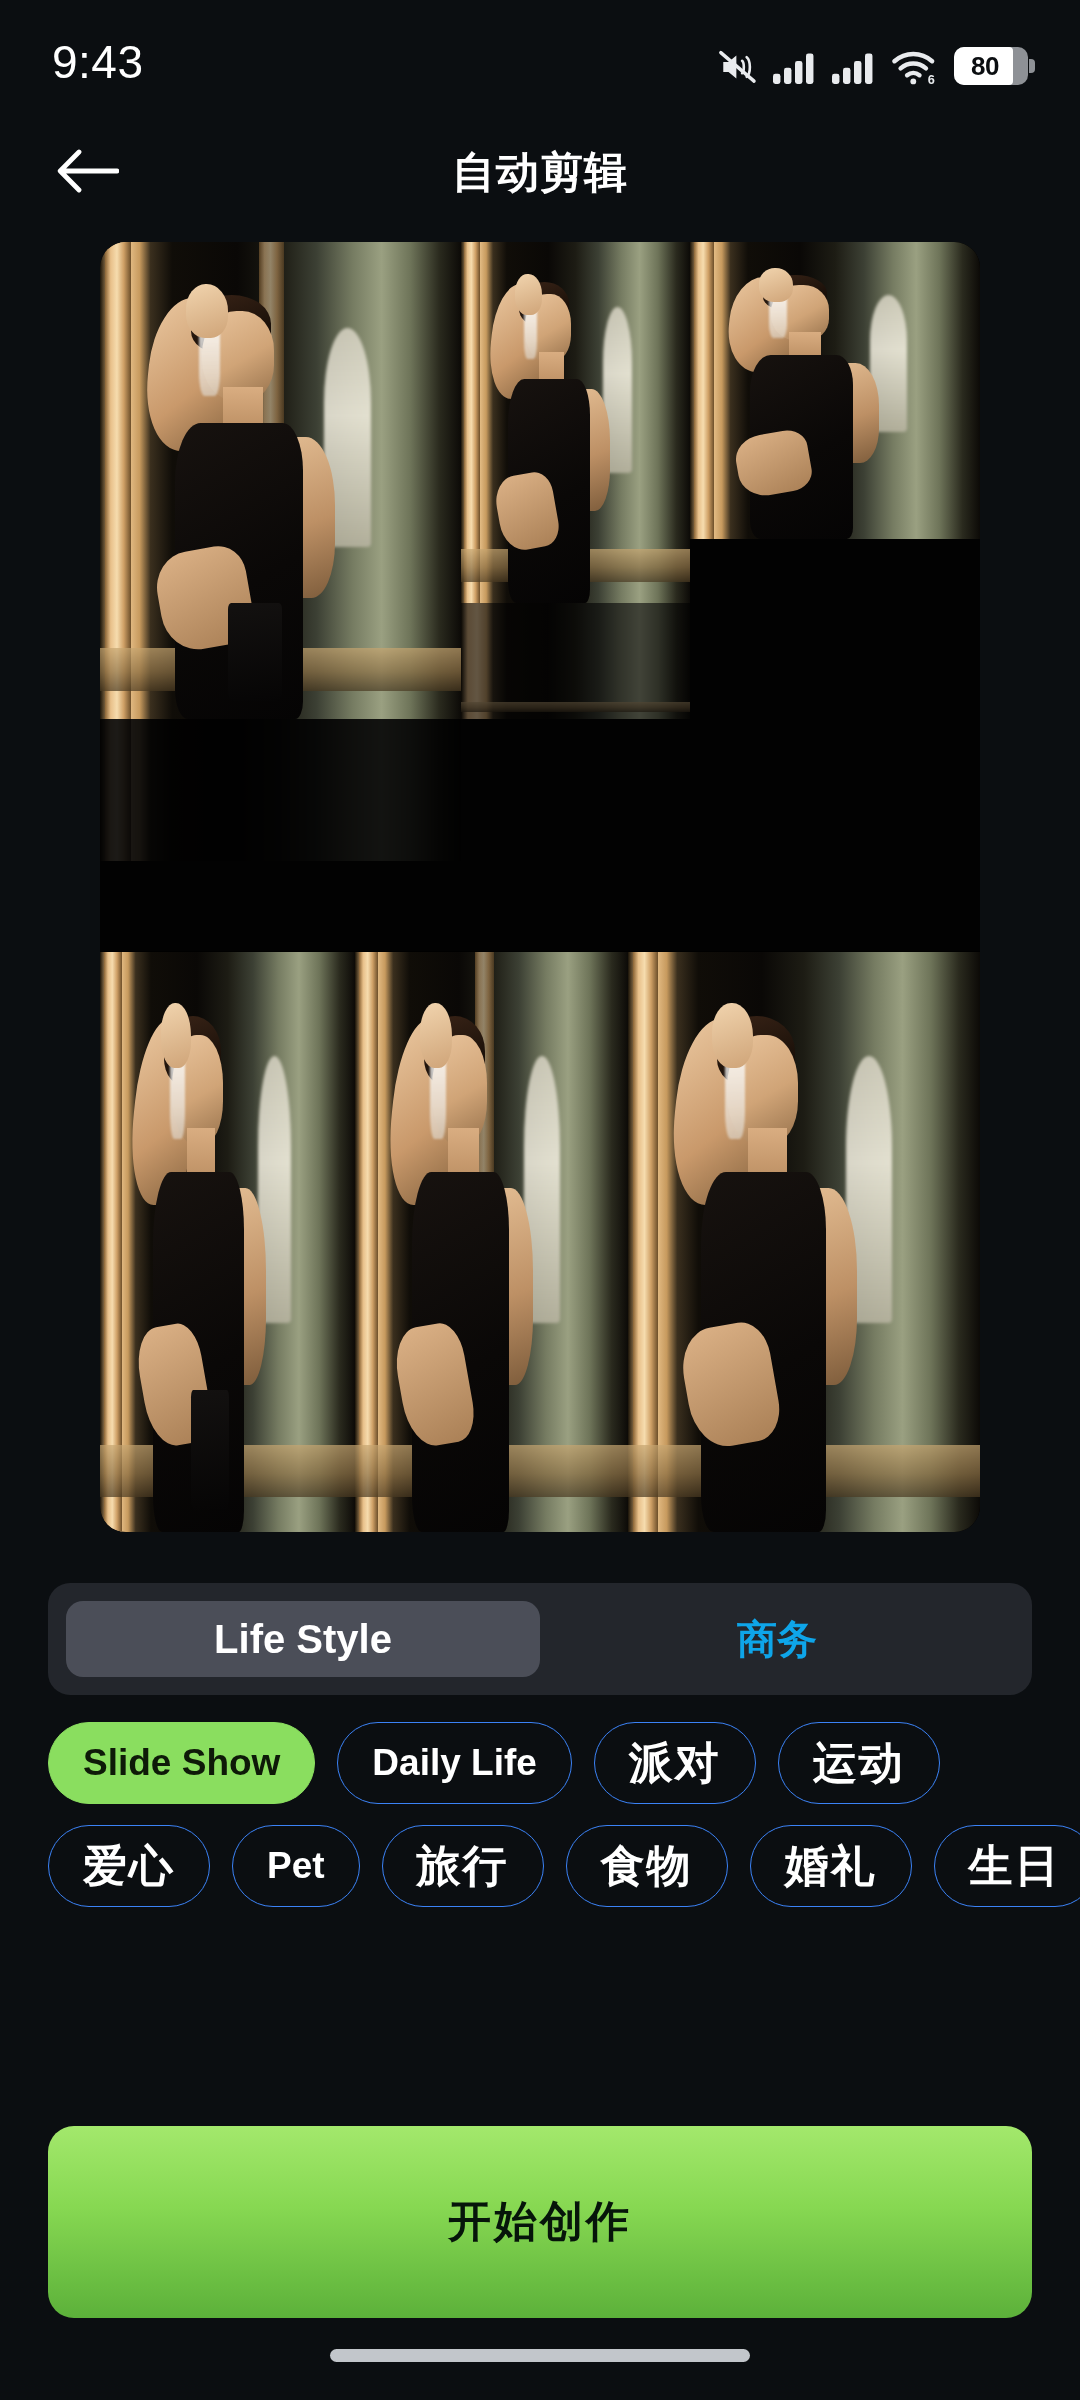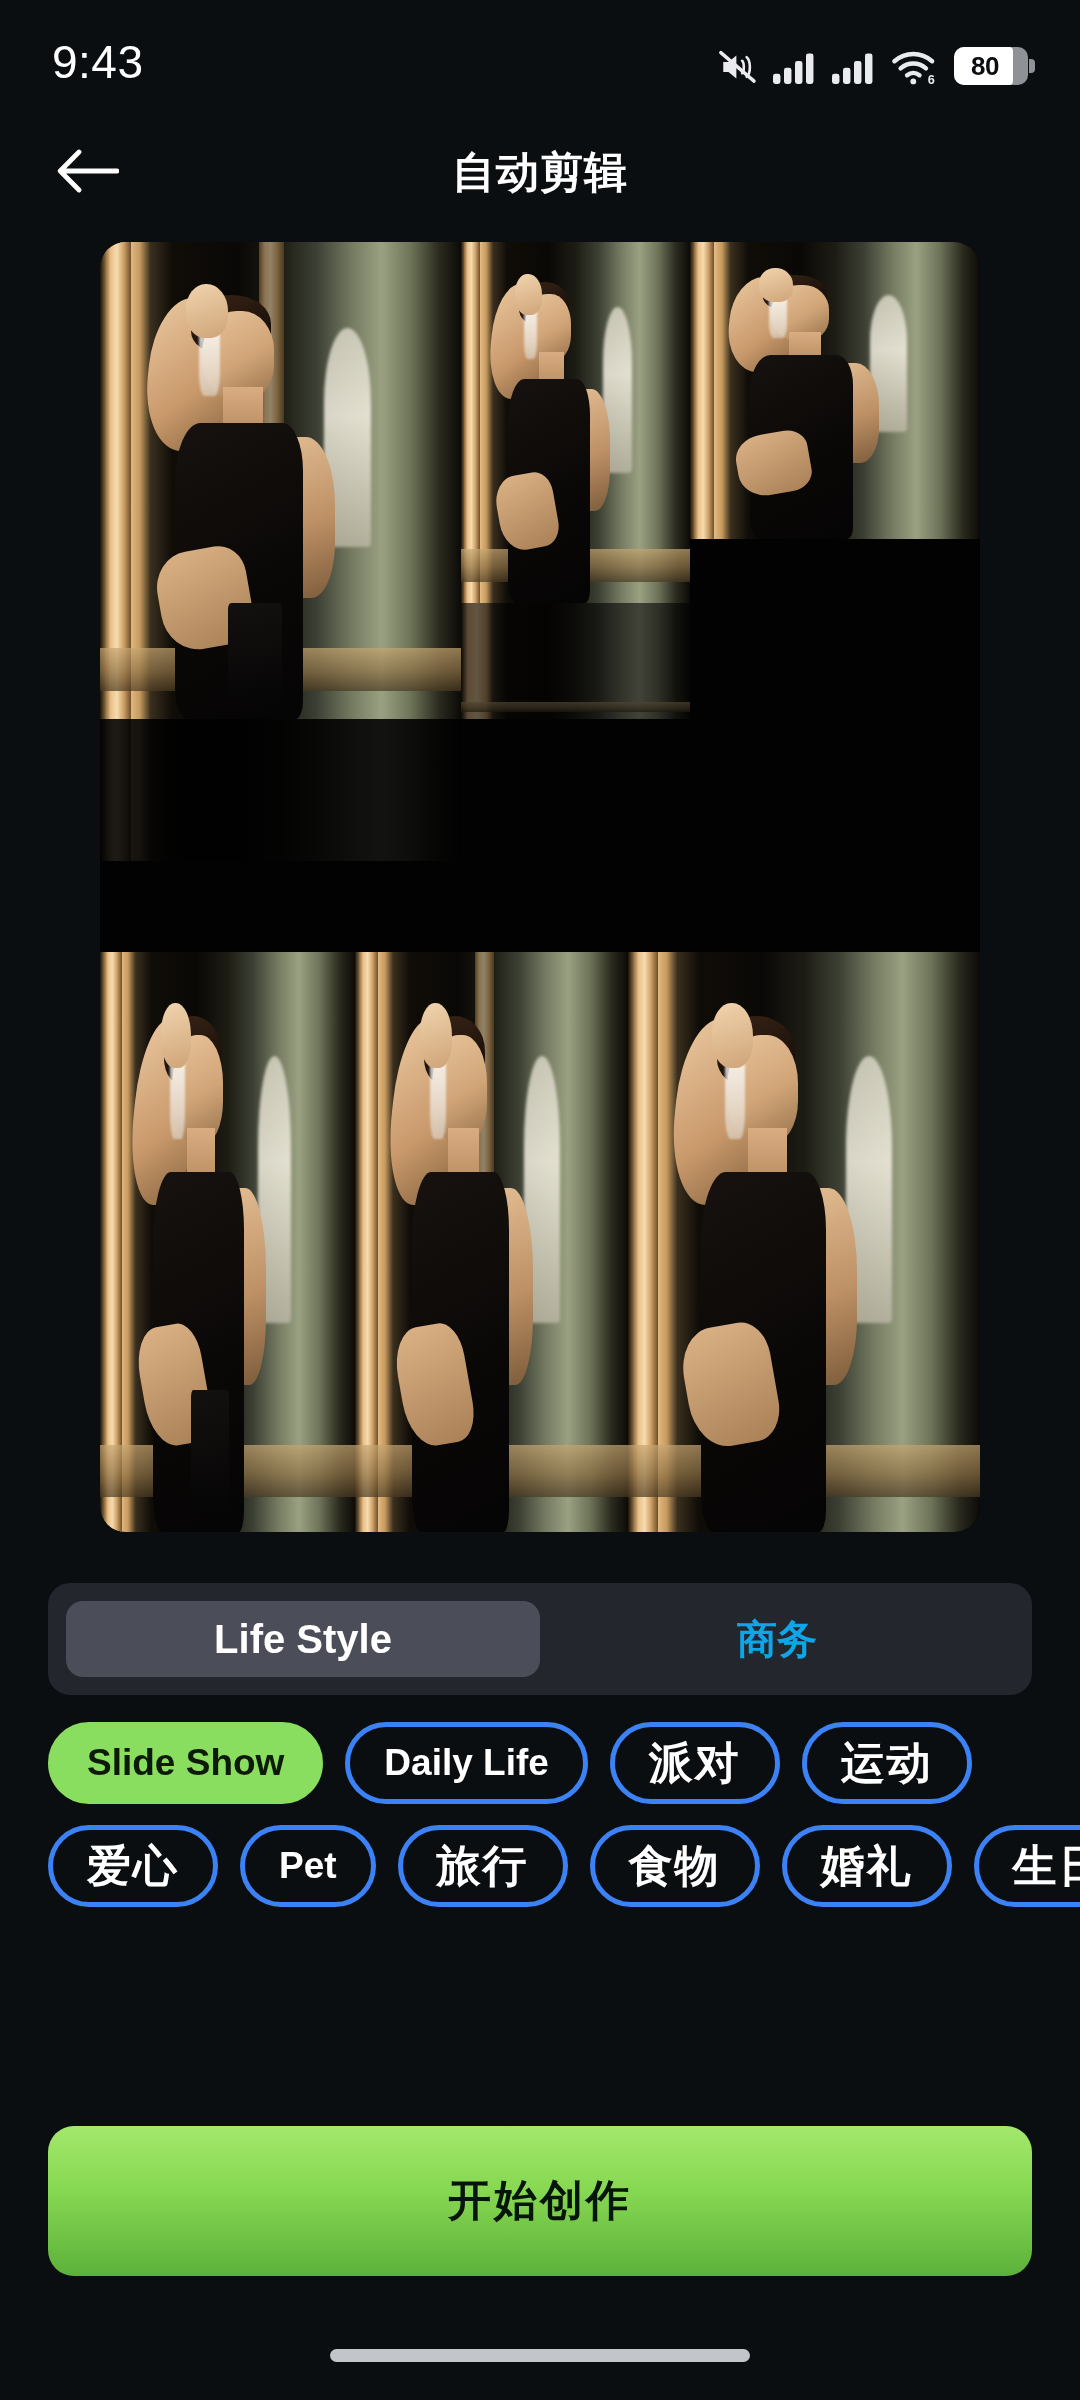--- a/index.html
+++ b/index.html
@@ -169,31 +169,31 @@
 
   
   .chips {
     position:absolute; left:48px; top:1722px; width:1000px;
   }
   .chip-row { display:flex; gap:22px; margin-bottom:21px; }
   .chip {
     height:82px; padding:0 34px; border-radius:41px;
     display:flex; align-items:center; justify-content:center;
     font-size:37px; font-weight:600; white-space:nowrap; cursor:pointer;
-    border:5px solid #3b82f6; color:#ffffff; background:transparent;
+    border:1px solid #3b82f6; color:#ffffff; background:transparent;
   }
   .chip.selected {
     background:#8ade5f; border-color:#8ade5f; color:#0e1a08; font-weight:700;
   }
   .chip.cjk { font-size:44px; letter-spacing:2px; }
 
   
   .cta {
     position:absolute; left:48px; top:2126px;
-    width:984px; height:150px; border-radius:26px;
+    width:984px; height:192px; border-radius:26px;
     background:linear-gradient(180deg,#a3e86c 0%,#87d852 42%,#5cb13a 100%);
     display:flex; align-items:center; justify-content:center;
     color:#06150a; font-size:43px; font-weight:700; letter-spacing:3px;
     cursor:pointer;
   }
 
   
   .home-indicator {
     position:absolute; left:50%; transform:translateX(-50%);
     bottom:38px; width:420px; height:13px;

